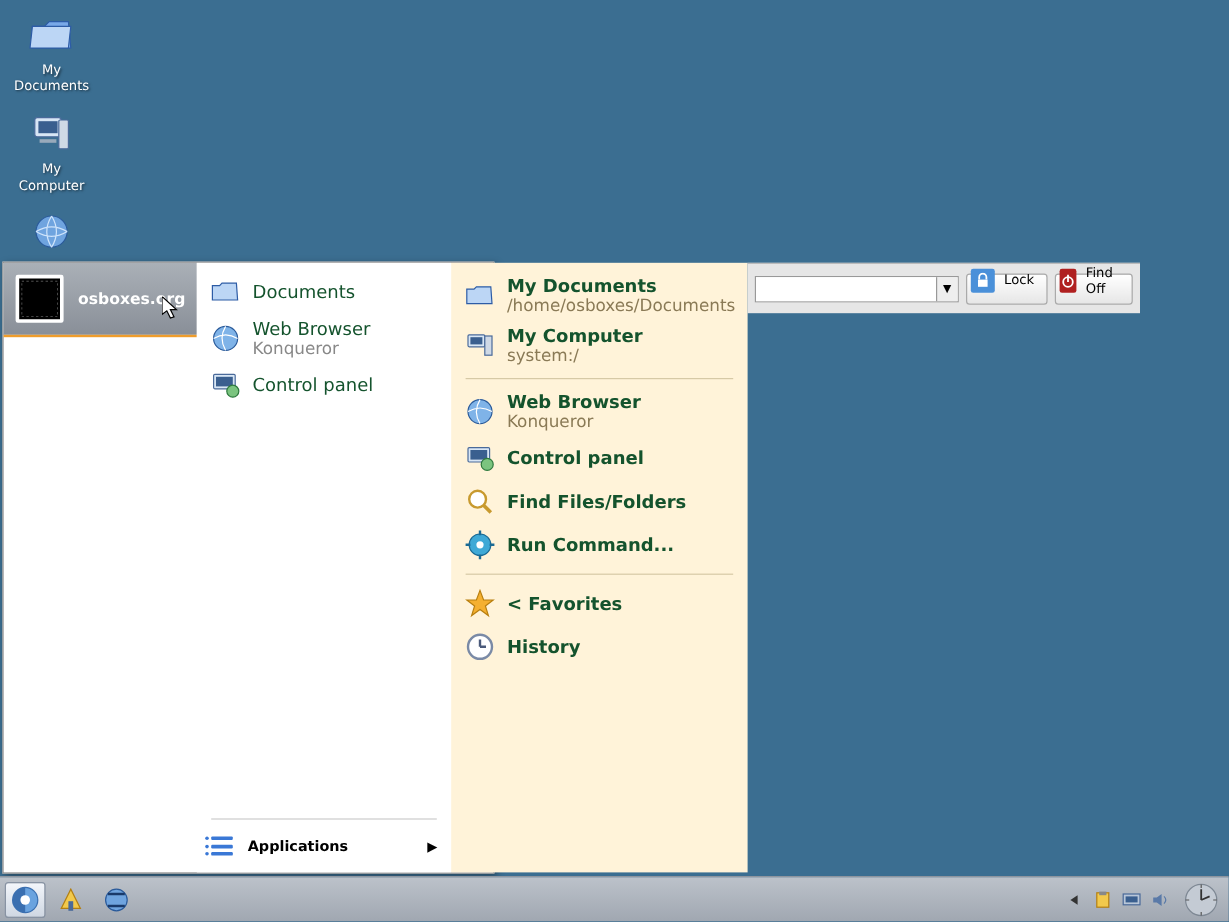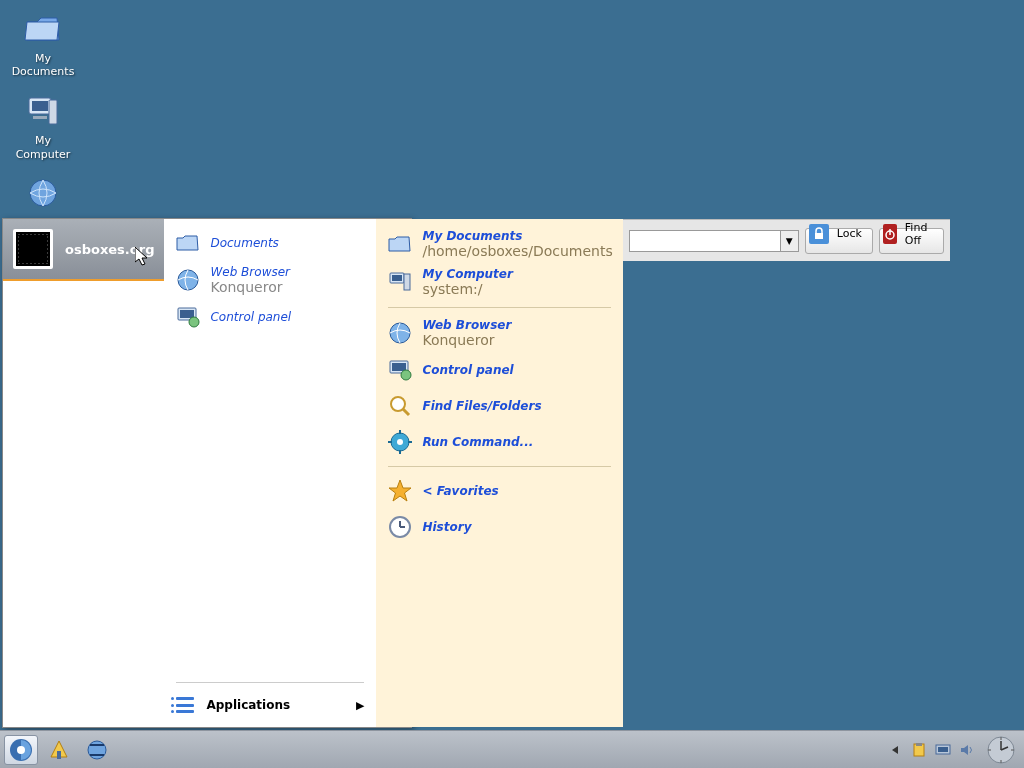--- a/index.html
+++ b/index.html
@@ -38,21 +38,21 @@
   padding: 6px 4px;
 }
 .sm-right {
   flex: 1; background: #fff3d9; padding: 6px 4px;
   display:flex; flex-direction:column;
 }
 
 .sm-item { display: flex; align-items: center; padding: 4px 6px; cursor: pointer; border-radius: 2px; }
 .sm-item .icon { width: 28px; height: 28px; margin-right: 8px; flex-shrink: 0; display:flex; align-items:center; justify-content:center; }
 .sm-item .texts { display: flex; flex-direction: column; }
-.sm-item .title { font-size: 12px; color: #1d4ed8; font-weight: bold; font-style: italic; }
+.sm-item .title { font-size: 15px; color: #14532d; font-weight: bold; }
 .sm-item .sub { font-size: 14px; color: #8a7a56; }
 .sm-left .sm-item .title { font-weight: normal; }
 .sm-left .sm-item .sub { color: #888; }
 
 .sm-sep { height: 1px; background: #d6c9a6; margin: 6px 8px; }
 
 .sm-left-spacer { flex: 1; }
 .sm-left-divider { height:1px; background:#ccc; margin: 0 8px 6px; }
 .sm-apps-row { display:flex; align-items:center; padding:8px 8px; cursor:pointer; }
 .sm-apps-icon { width:22px; height:16px; margin-right:8px; display:flex; flex-direction:column; justify-content:space-between; }

